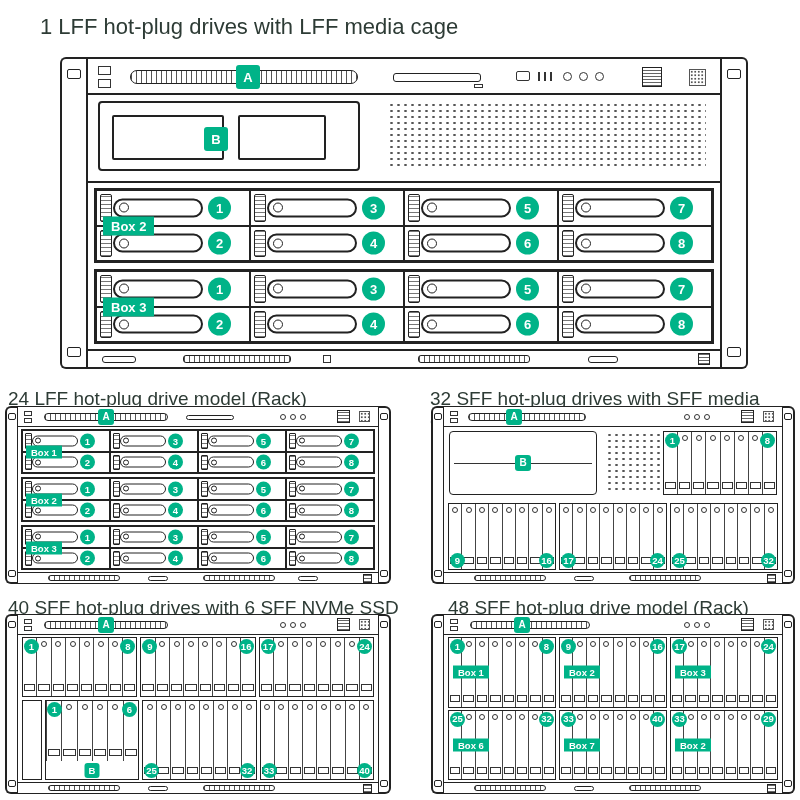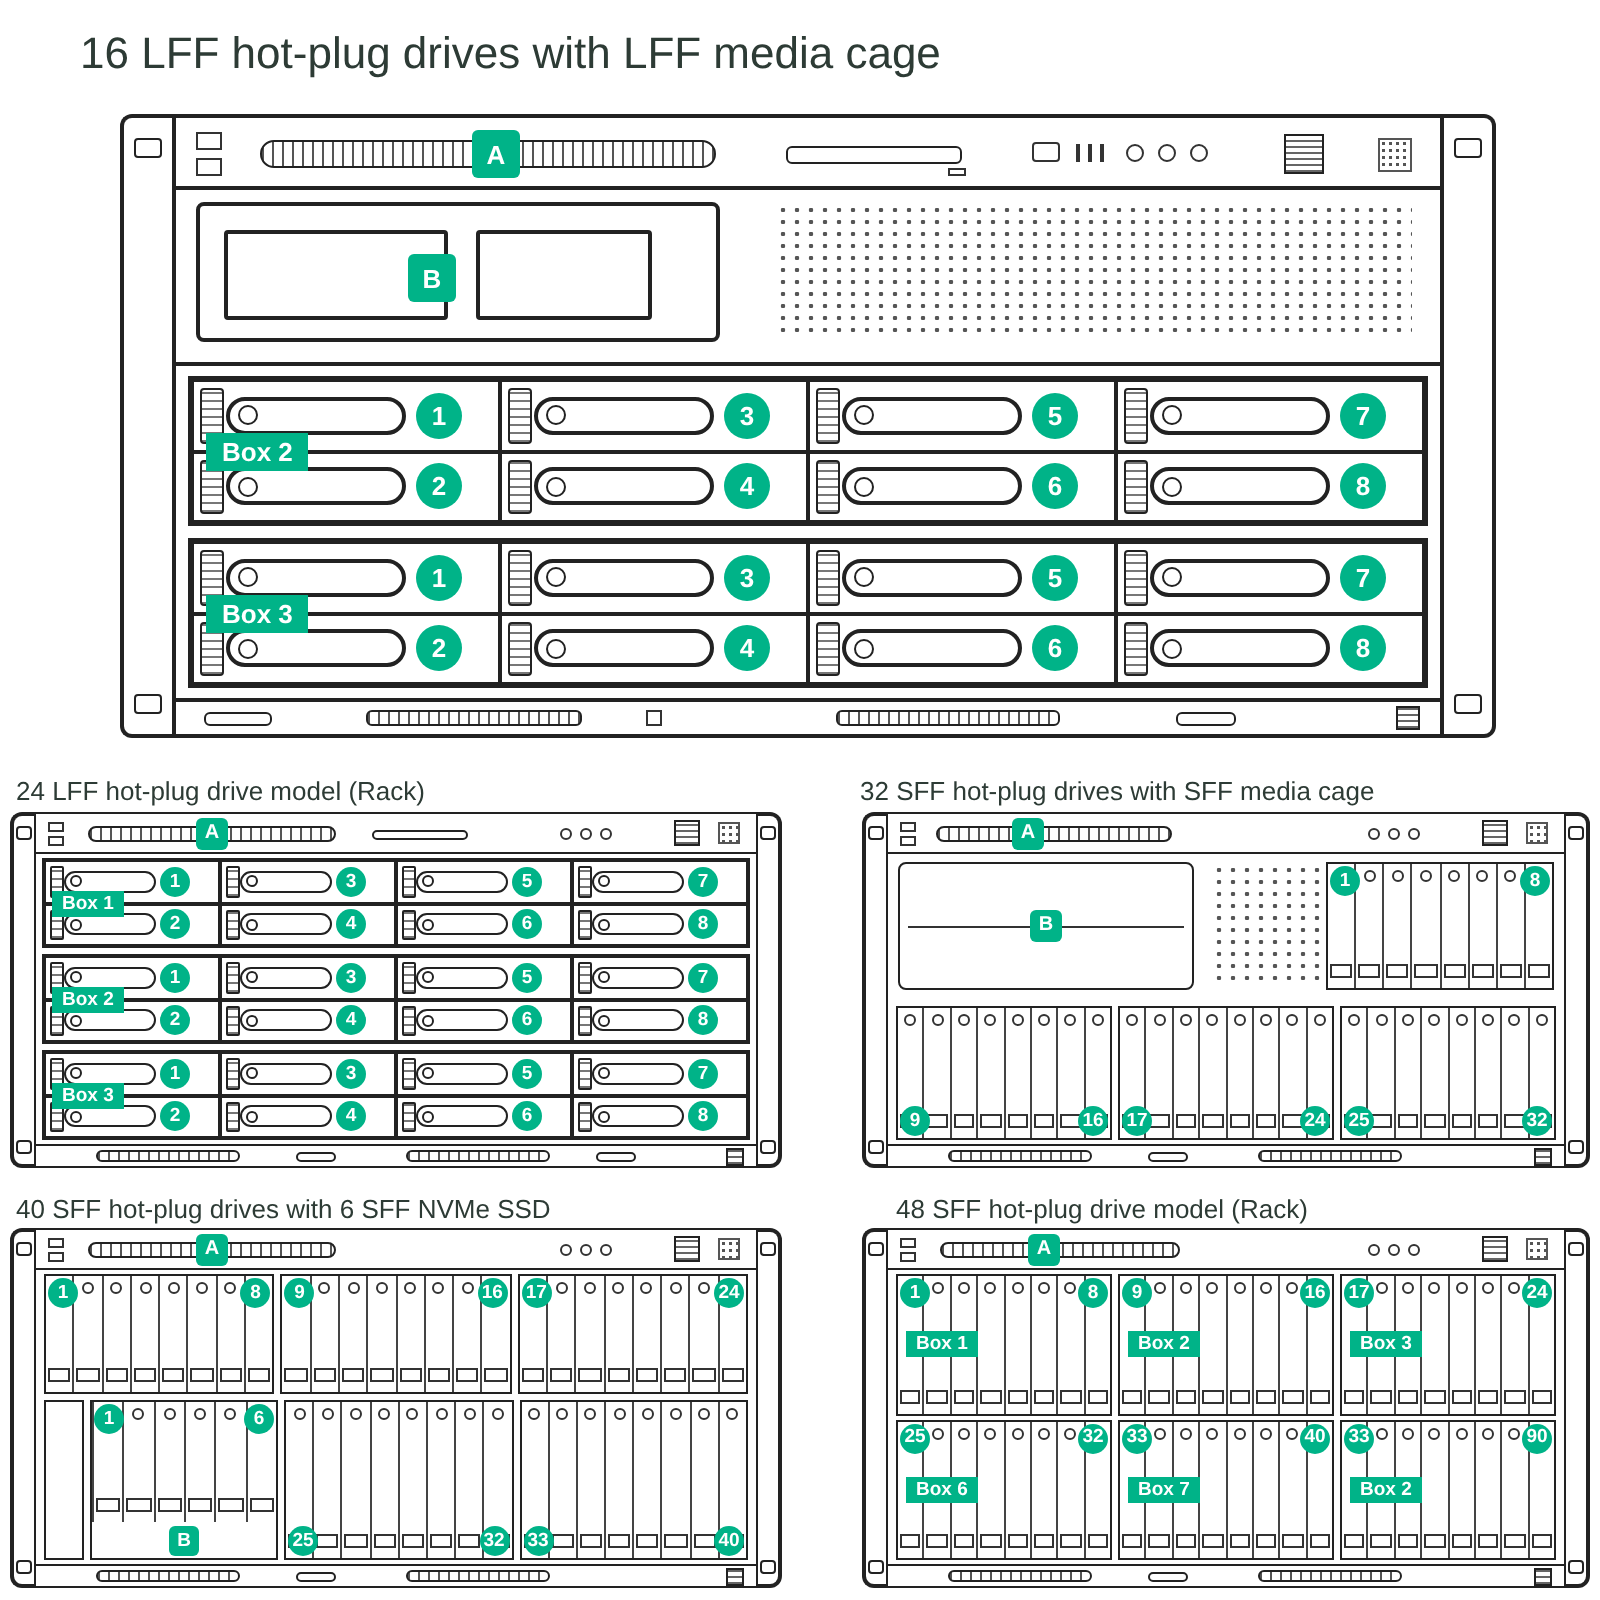--- a/index.html
+++ b/index.html
@@ -1,21 +1,21 @@
 <!DOCTYPE html>
 <html><head>
 <meta charset="utf-8">
 <style>
   *{box-sizing:border-box;margin:0;padding:0}
   html,body{width:800px;height:800px}
   body{position:relative;background:#fff;font-family:"Liberation Sans",sans-serif;color:#2d3b35;overflow:hidden}
 
   .title{position:absolute;color:#2d3b35;font-weight:400}
   #title-main{left:40px;top:14px;font-size:22px}
-  .subtitle{font-size:13px}
+  .subtitle{font-size:19px}
 
   
   .badge{position:absolute;display:flex;align-items:center;justify-content:center;
          background:#00B388;color:#fff;border-radius:50%;font-weight:bold;z-index:4;line-height:1}
   .sq-badge{border-radius:3px}
   .ab{width:24px;height:24px;font-size:13px}
   .box-label{position:absolute;background:#00B388;color:#fff;font-weight:bold;
              display:flex;align-items:center;justify-content:center;z-index:5;white-space:nowrap}
 
   
@@ -94,21 +94,21 @@
   .badges-top .sff-badge.last{top:1px;right:1px}
   .badges-bottom .sff-badge.first{bottom:1px;left:1px}
   .badges-bottom .sff-badge.last{bottom:1px;right:1px}
   .group-label{left:50%;top:50%;transform:translate(-50%,-50%);font-size:9.5px;padding:1px 4px}
   .nvme{padding-bottom:18px}
   .blank-bay{border:1.5px solid #222;background:#fff}
 </style>
 </head>
 <body>
 
-<div class="title" id="title-main">16 LFF hot-plug drives with LFF media cage</div>
+<div class="title" id="title-main">1 LFF hot-plug drives with LFF media cage</div>
 
 <div class="panel big" style="left:60px;top:57px;width:688px;height:312px">
   <div class="ear left"></div>
   <div class="chassis">
     <div class="top-strip">
       <span class="ts-sq" style="left:10px;top:7px;width:13px;height:9px"></span>
       <span class="ts-sq" style="left:10px;top:20px;width:13px;height:9px"></span>
       <span class="slot hatch" style="left:42px;top:11px;width:228px;height:14px;border-radius:7px"></span>
       <span class="badge sq-badge ab" style="left:148px;top:6px">A</span>
       <span class="slot" style="left:305px;top:14px;width:88px;height:9px"></span>
@@ -768,21 +768,21 @@
       <div class="sff-group badges-top" style="flex:1">
           <div class="sff-drive"></div>
           <div class="sff-drive"></div>
           <div class="sff-drive"></div>
           <div class="sff-drive"></div>
           <div class="sff-drive"></div>
           <div class="sff-drive"></div>
           <div class="sff-drive"></div>
           <div class="sff-drive"></div>
           <span class="badge sff-badge first">33</span>
-          <span class="badge sff-badge last">90</span>
+          <span class="badge sff-badge last">29</span>
           <span class="box-label group-label">Box 2</span>
         </div>
     </div>
 
     <div class="bottom-strip">
       <span class="slot hatch" style="left:30px;top:2px;width:72px;height:6px"></span>
       <span class="slot" style="left:130px;top:3px;width:20px;height:5px"></span>
       <span class="slot hatch" style="left:185px;top:2px;width:72px;height:6px"></span>
       <span class="ts-box" style="right:6px;top:1px;width:9px;height:9px"></span>
     </div>

